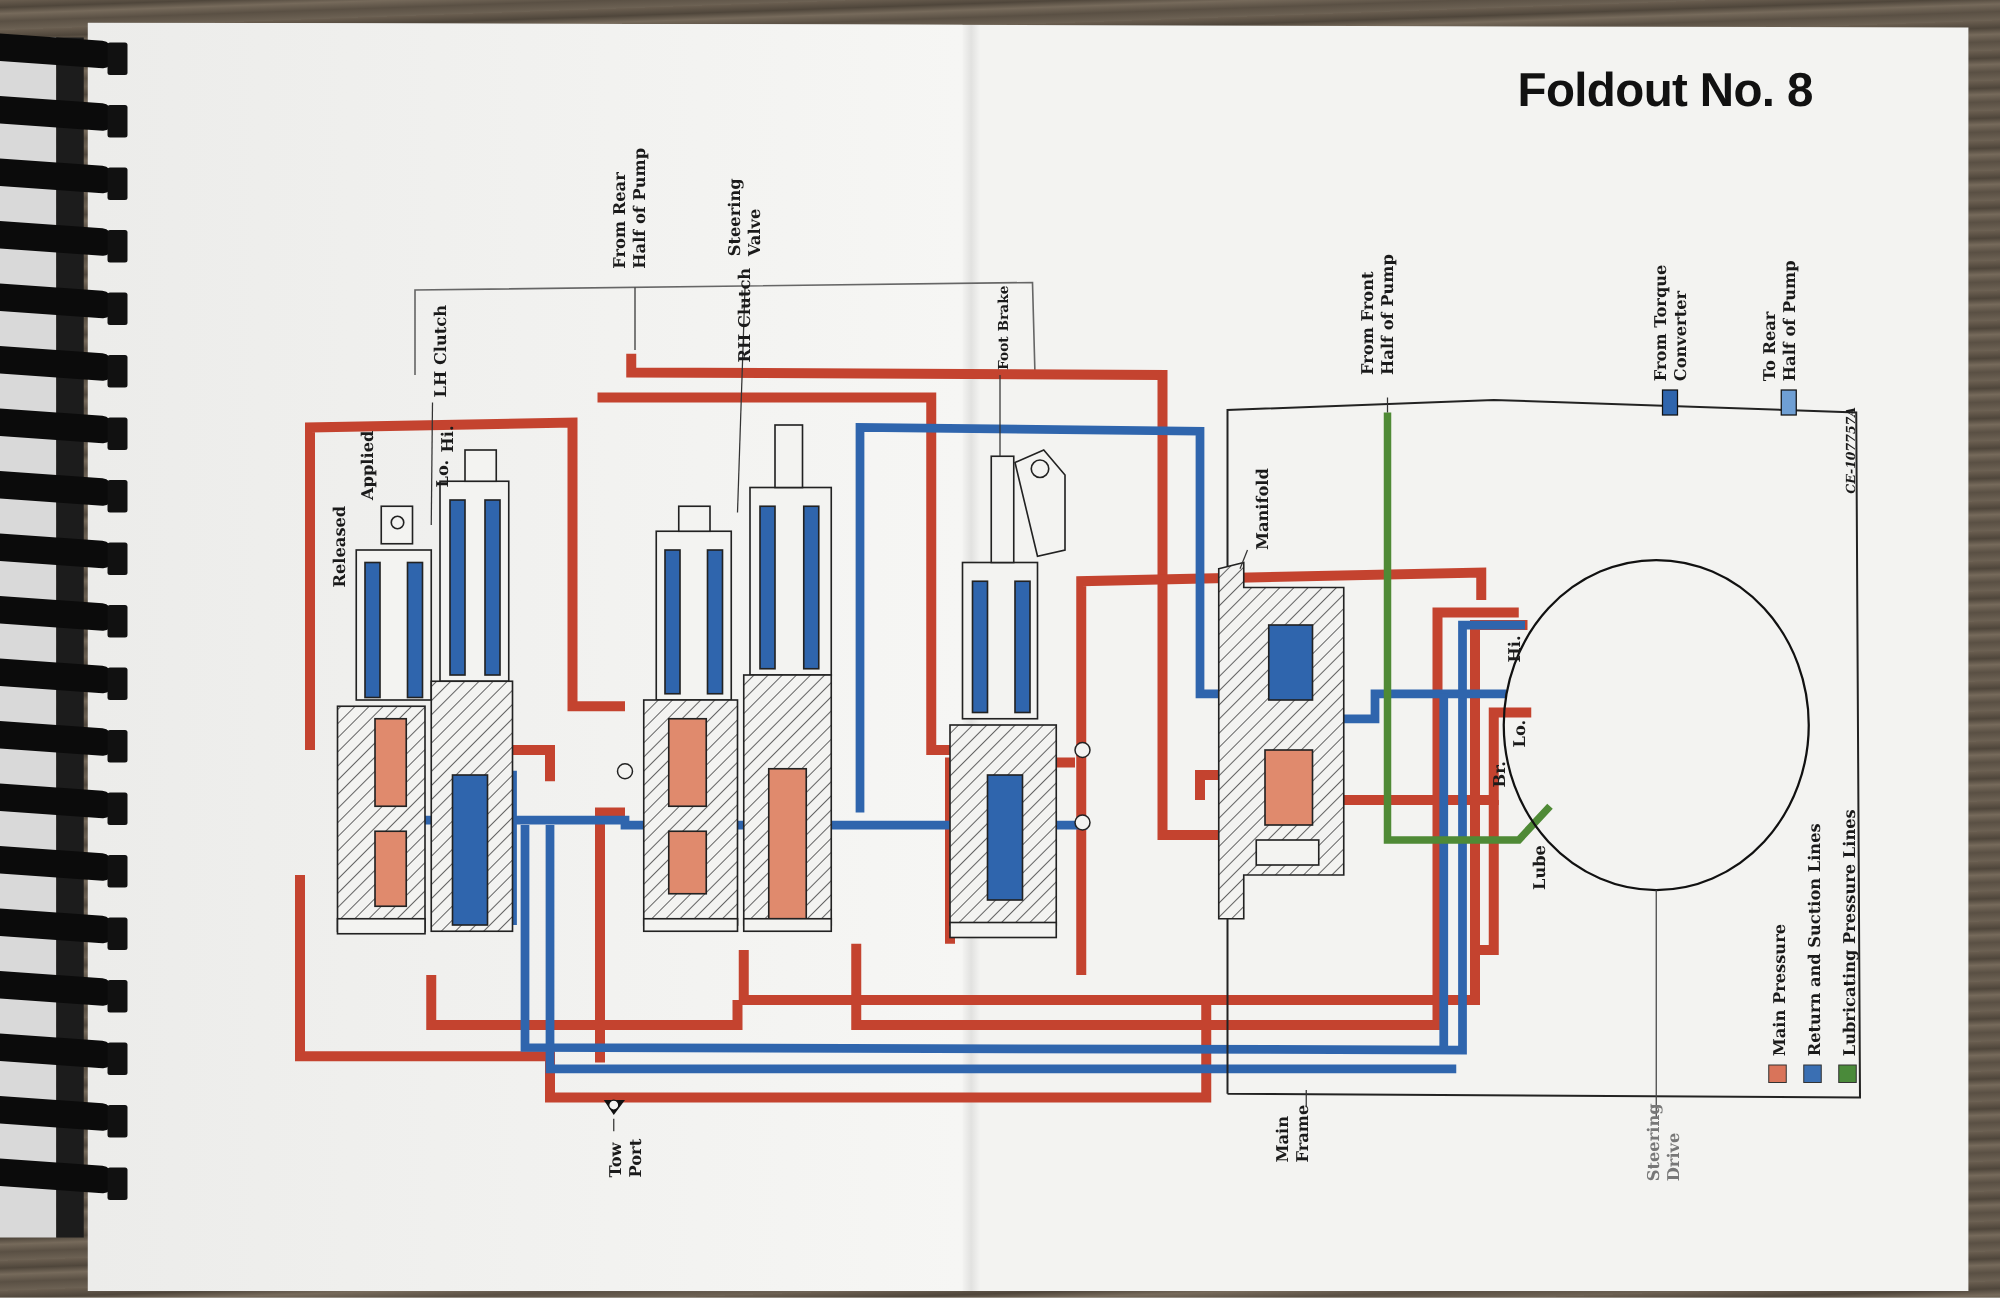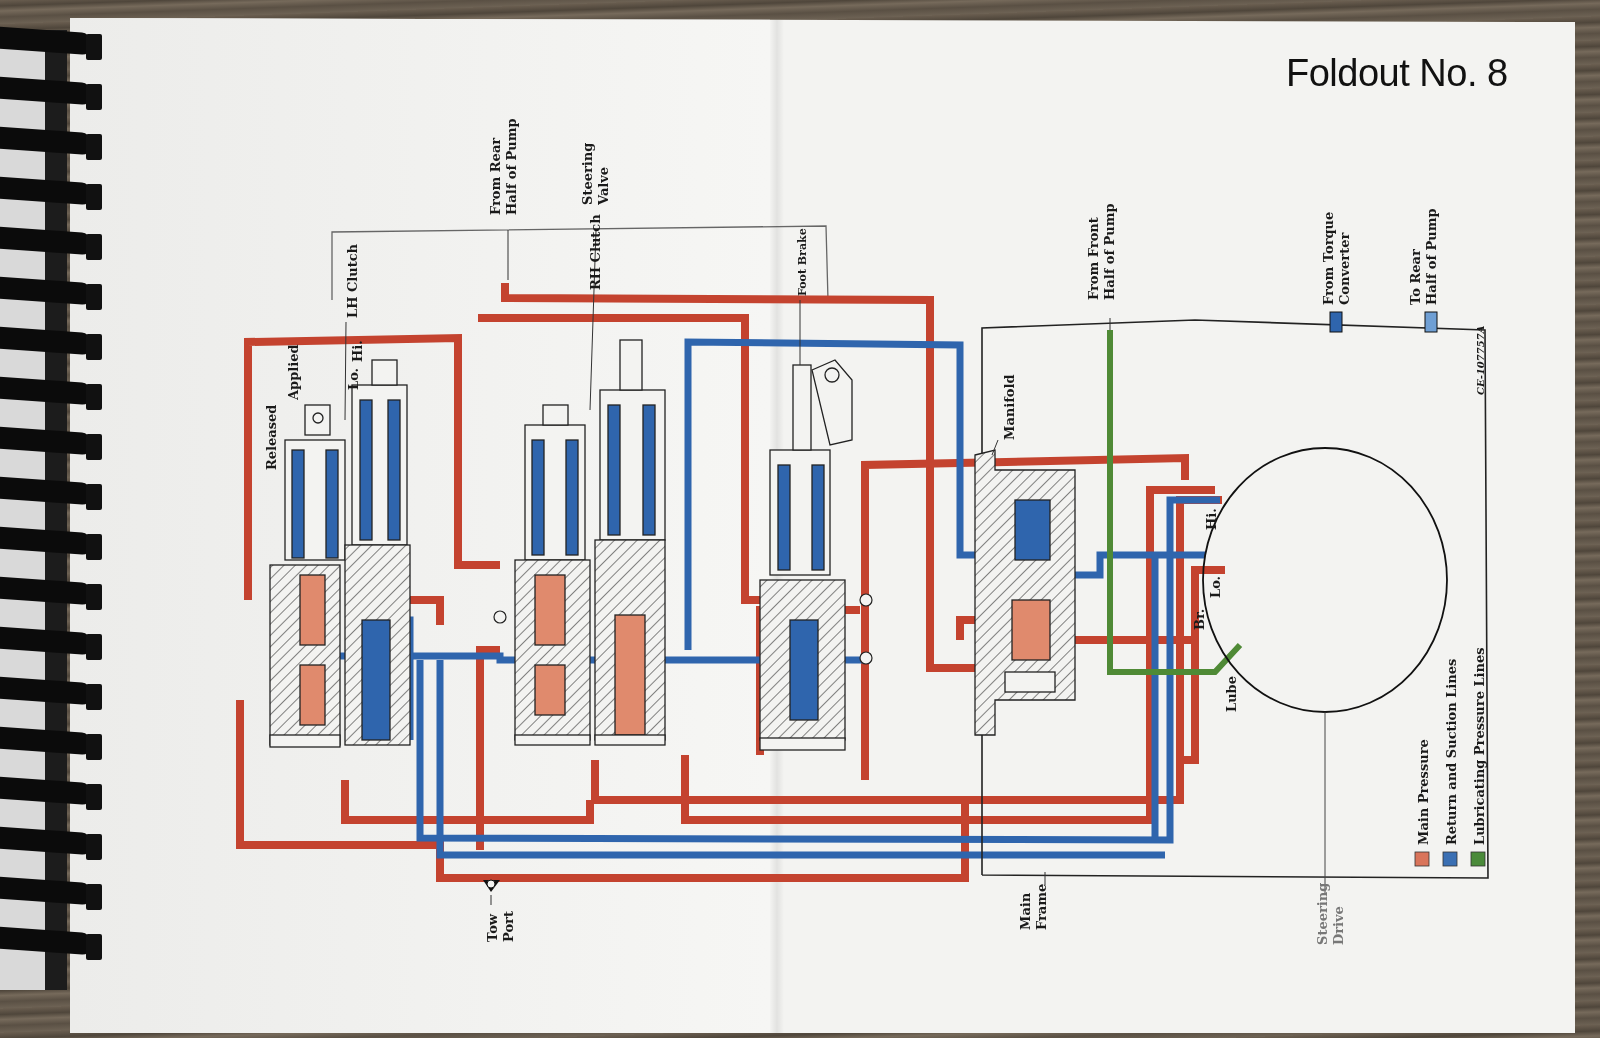--- a/index.html
+++ b/index.html
@@ -9,21 +9,21 @@
   .page{position:absolute;left:70px;top:18px;width:1505px;height:1015px;background:#f3f3f1;
      clip-path:polygon(0 0,100% 0.4%,100% 100%,0 100%);box-shadow:0 0 6px rgba(0,0,0,.4);}
   .page-left{position:absolute;left:0;top:0;width:700px;height:100%;background:linear-gradient(90deg,#ececea,#f6f6f4);}
   .fold{position:absolute;left:700px;top:0;width:14px;height:100%;background:linear-gradient(90deg,rgba(0,0,0,0),rgba(0,0,0,.07),rgba(0,0,0,0));}
   .spiral{position:absolute;left:0;top:30px;width:110px;height:960px;}
   .coil{position:absolute;left:0;width:105px;height:26px;}
   .coil .band{position:absolute;left:0;top:0;width:90px;height:22px;background:#0b0b0b;border-radius:0 8px 8px 0;transform:skewY(4deg);}
   .coil .tip{position:absolute;left:86px;top:4px;width:16px;height:26px;background:#111;border-radius:2px;}
   .spine{position:absolute;left:45px;top:0;width:22px;height:100%;background:#1c1c1c;}
   .strip{position:absolute;left:0;top:0;width:45px;height:100%;background:#d9d9d9;}
-  .title{position:absolute;left:1286px;top:52px;font-family:"Liberation Sans",sans-serif;font-weight:normal;font-size:38px;color:#111;letter-spacing:-0.5px;}
+  .title{position:absolute;left:1214px;top:52px;font-family:"Liberation Sans",sans-serif;font-weight:bold;font-size:38px;color:#111;letter-spacing:-0.5px;}
   svg.diagram{position:absolute;left:0;top:0;}
   .vlabel{font-family:"DejaVu Serif",serif;font-weight:bold;font-size:13px;fill:#1a1a1a;}
   .legend-label{font-family:"DejaVu Serif",serif;font-weight:bold;font-size:13px;fill:#1a1a1a;}
 </style>
 </head>
 <body>
 
 <div class="wood"></div>
 
 <div class="page">

